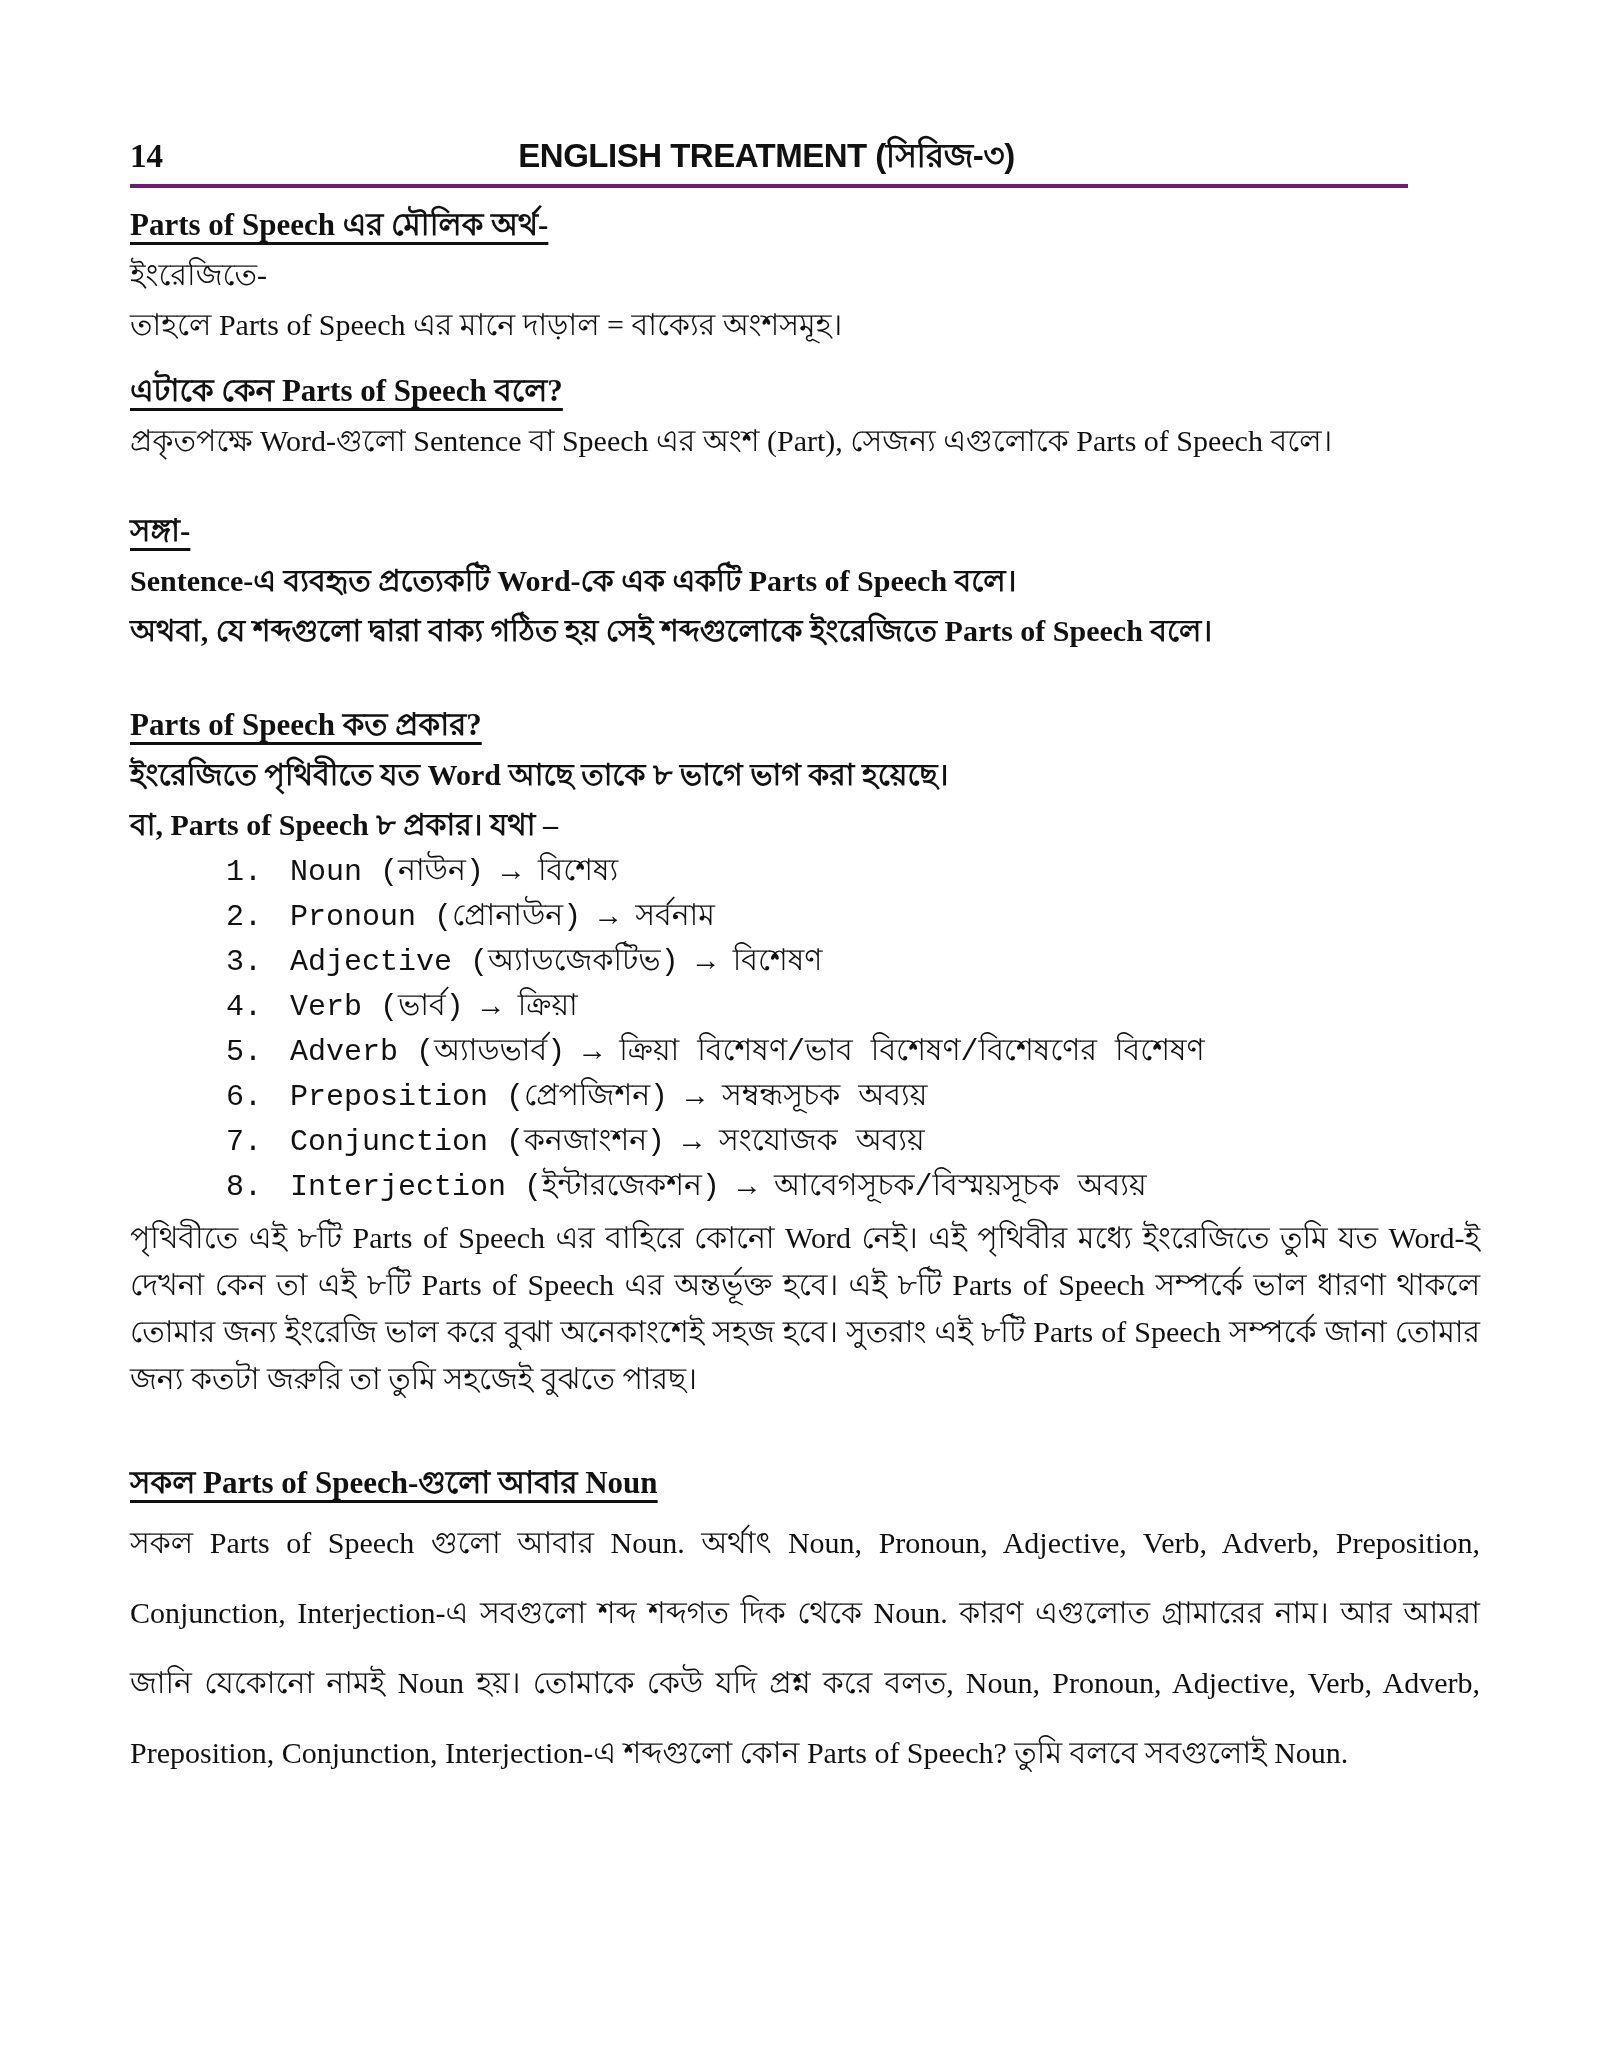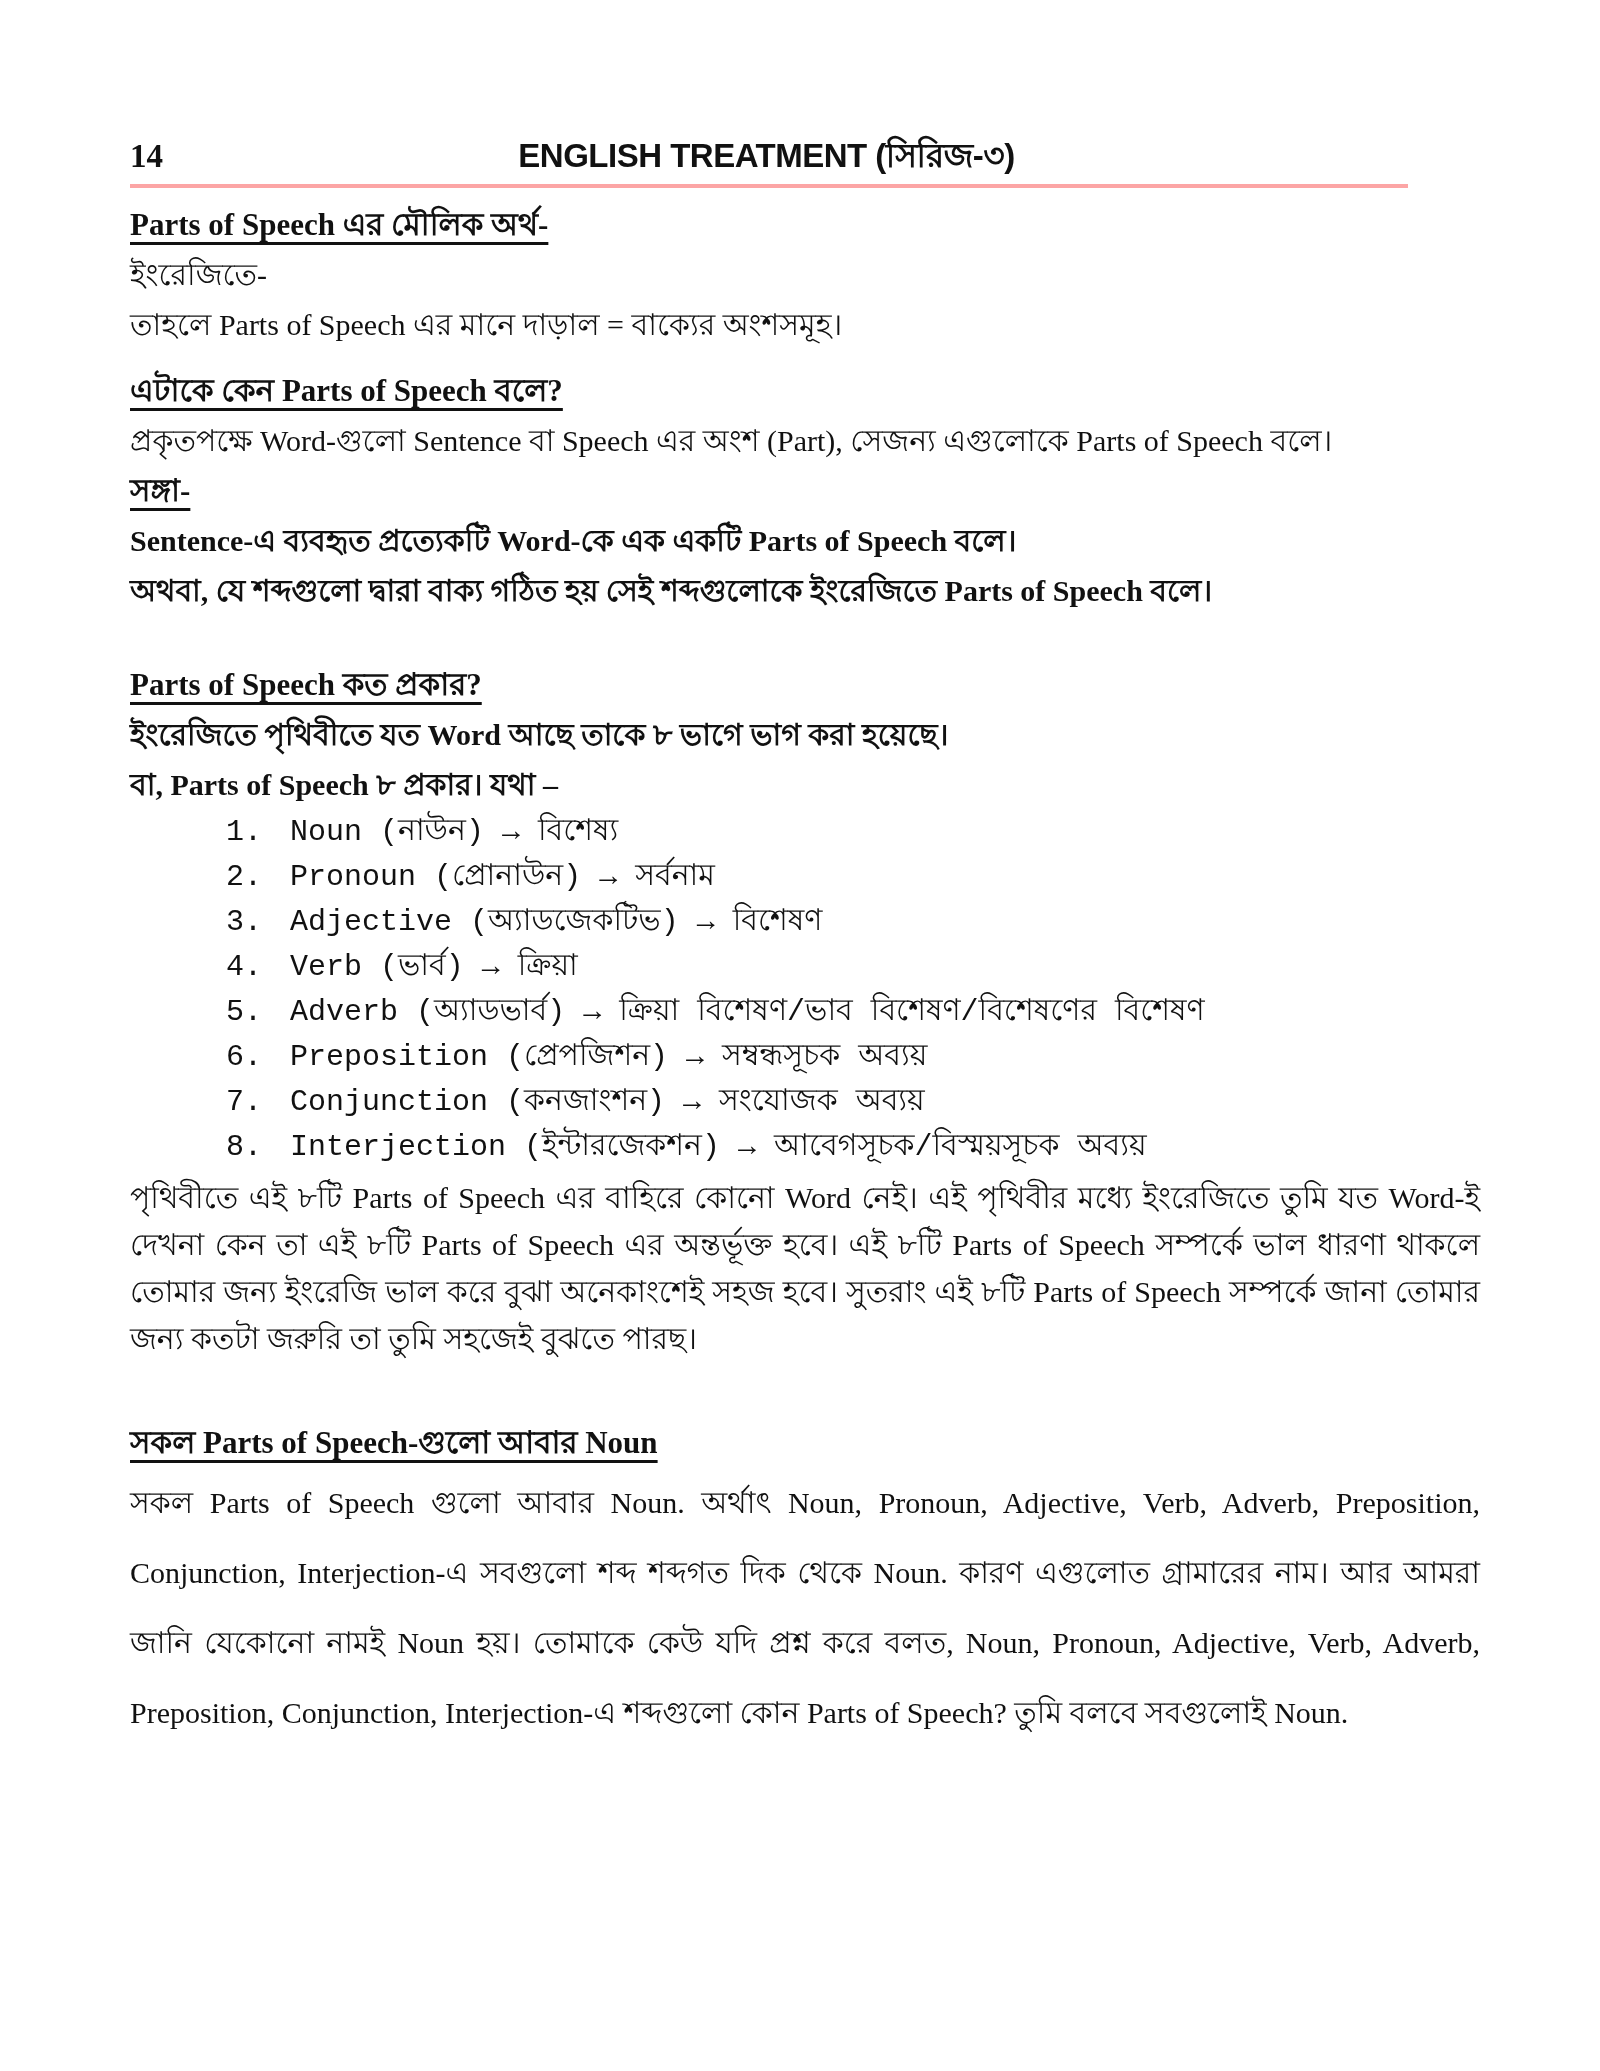--- a/index.html
+++ b/index.html
@@ -19,21 +19,21 @@
     box-sizing: border-box;
     width: 1600px;
     height: 2071px;
     padding: 138px 120px 0 130px;
     overflow: hidden;
   }
   
   .header {
     position: relative;
     margin-right: 72px;           
-    border-bottom: 4px solid #fca5a5;
+    border-bottom: 4px solid #701a75;
     padding-bottom: 10px;
     height: 36px;
   }
   .page-number {
     font-size: 33px;
     font-weight: 700;
     line-height: 36px;
   }
   .header-title {
     position: absolute;
@@ -80,21 +80,21 @@
   }
   ol.pos-list li {
     font-size: 30px;
     line-height: 45px;
     padding-left: 10px;
     font-family: Liberation Mono, monospace;
   }
   
   .sec-basic     { margin-top: 12px; }
   .sec-why       { margin-top: 16px; }
-  .sec-def       { }
+  .sec-def       { margin-top: 40px; }
   .sec-types     { margin-top: 44px; }
   .sec-types .para { line-height: 47px; margin-top: 4px; }
   .sec-noun      { margin-top: 56px; }
   .sec-noun .para { line-height: 70px; }
 </style>
 </head>
 <body>
 
 <div class="page">
 

